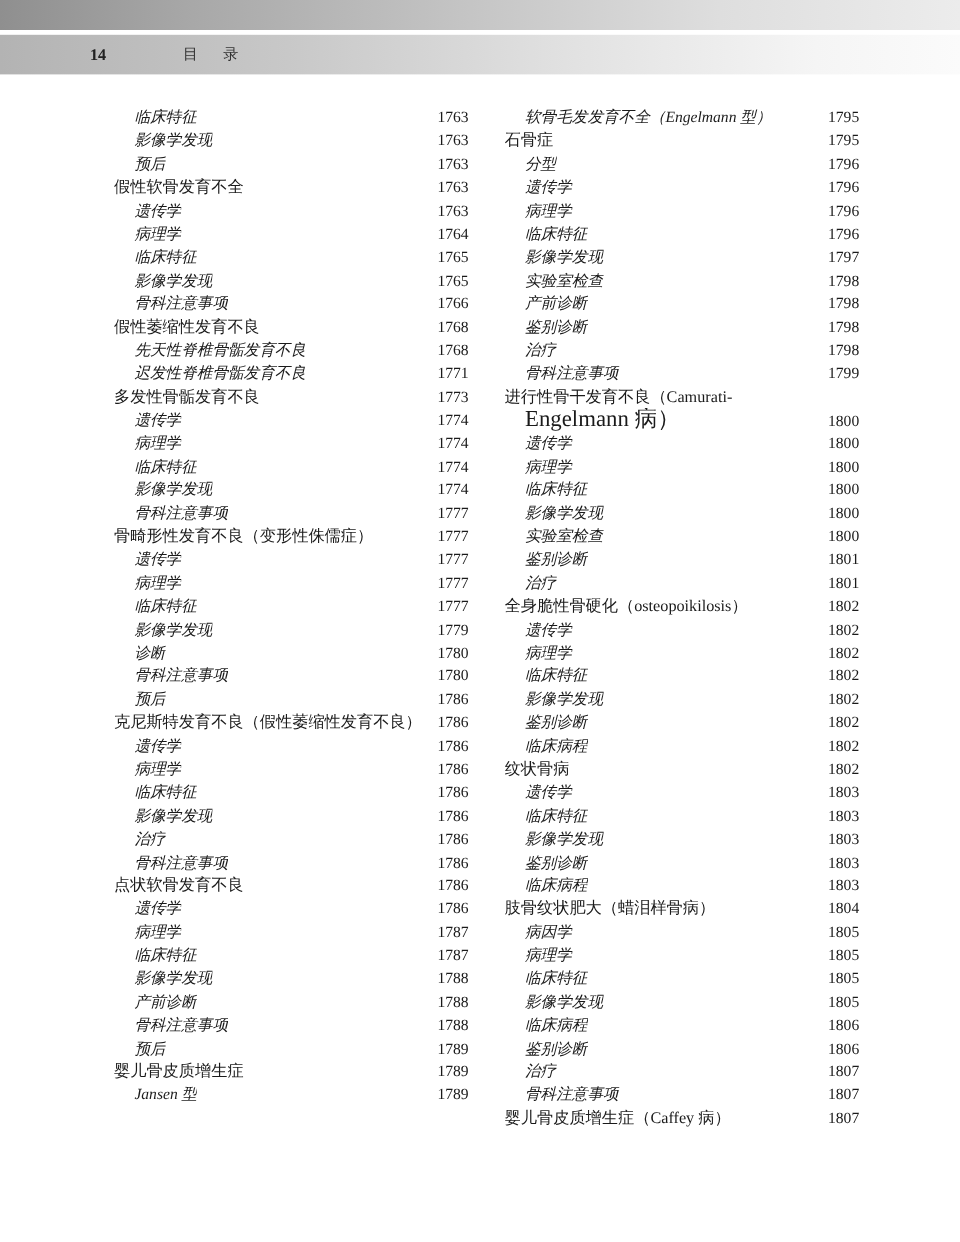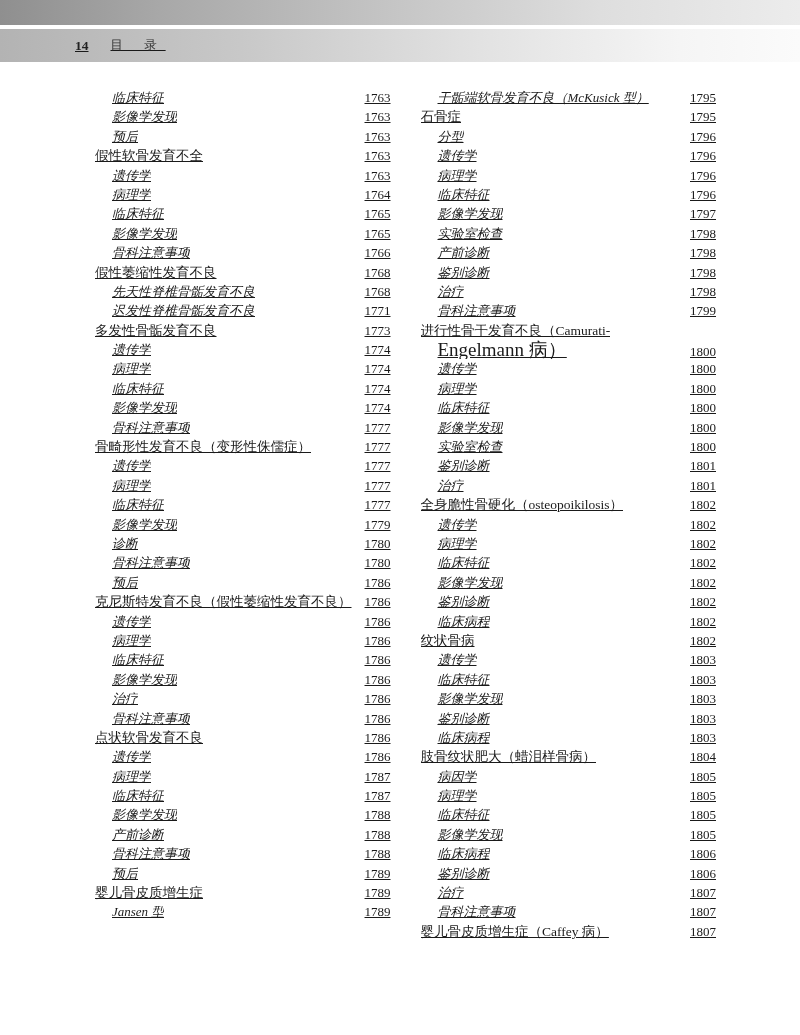--- a/index.html
+++ b/index.html
@@ -8,21 +8,20 @@
     background: #ffffff;
   }
   .page {
     position: relative;
     width: 800px;
     height: 1035px;
     background: #ffffff;
     font-family: "Liberation Serif", "DejaVu Serif", serif;
     color: #1a1a1a;
     overflow: hidden;
-    text-decoration: underline;
   }
 
   
   .header-band-top {
     height: 25px;
     background: linear-gradient(to right, #8f8f8f 0%, #a8a8a8 20%, #c6c6c6 50%, #dedede 75%, #ececec 100%);
   }
   .header-gap {
     height: 4px;
     background: #ffffff;
@@ -34,21 +33,21 @@
     align-items: center;
     padding-left: 75px;
     box-sizing: border-box;
   }
   .header-page-number {
     font-size: 13.5px;
     font-weight: bold;
     color: #222;
   }
   .header-title {
-    margin-left: 22px;
+    margin-left: 64px;
     font-size: 12.5px;
     letter-spacing: 9px;
     color: #333;
   }
 
   
   .toc-body {
     display: flex;
     padding: 26px 84px 0 95px;
     box-sizing: border-box;
@@ -275,21 +274,21 @@
           <span class="toc-label">婴儿骨皮质增生症</span>
           <span class="toc-page">1789</span>
         </div>
         <div class="toc-row level-2">
           <span class="toc-label">Jansen 型</span>
           <span class="toc-page">1789</span>
         </div>
       </div>
     <div class="toc-column" id="toc-right">
         <div class="toc-row level-2">
-          <span class="toc-label">干骺端软骨发育不良（McKusick 型）</span>
+          <span class="toc-label">软骨毛发发育不全（Engelmann 型）</span>
           <span class="toc-page">1795</span>
         </div>
         <div class="toc-row level-1">
           <span class="toc-label">石骨症</span>
           <span class="toc-page">1795</span>
         </div>
         <div class="toc-row level-2">
           <span class="toc-label">分型</span>
           <span class="toc-page">1796</span>
         </div>

